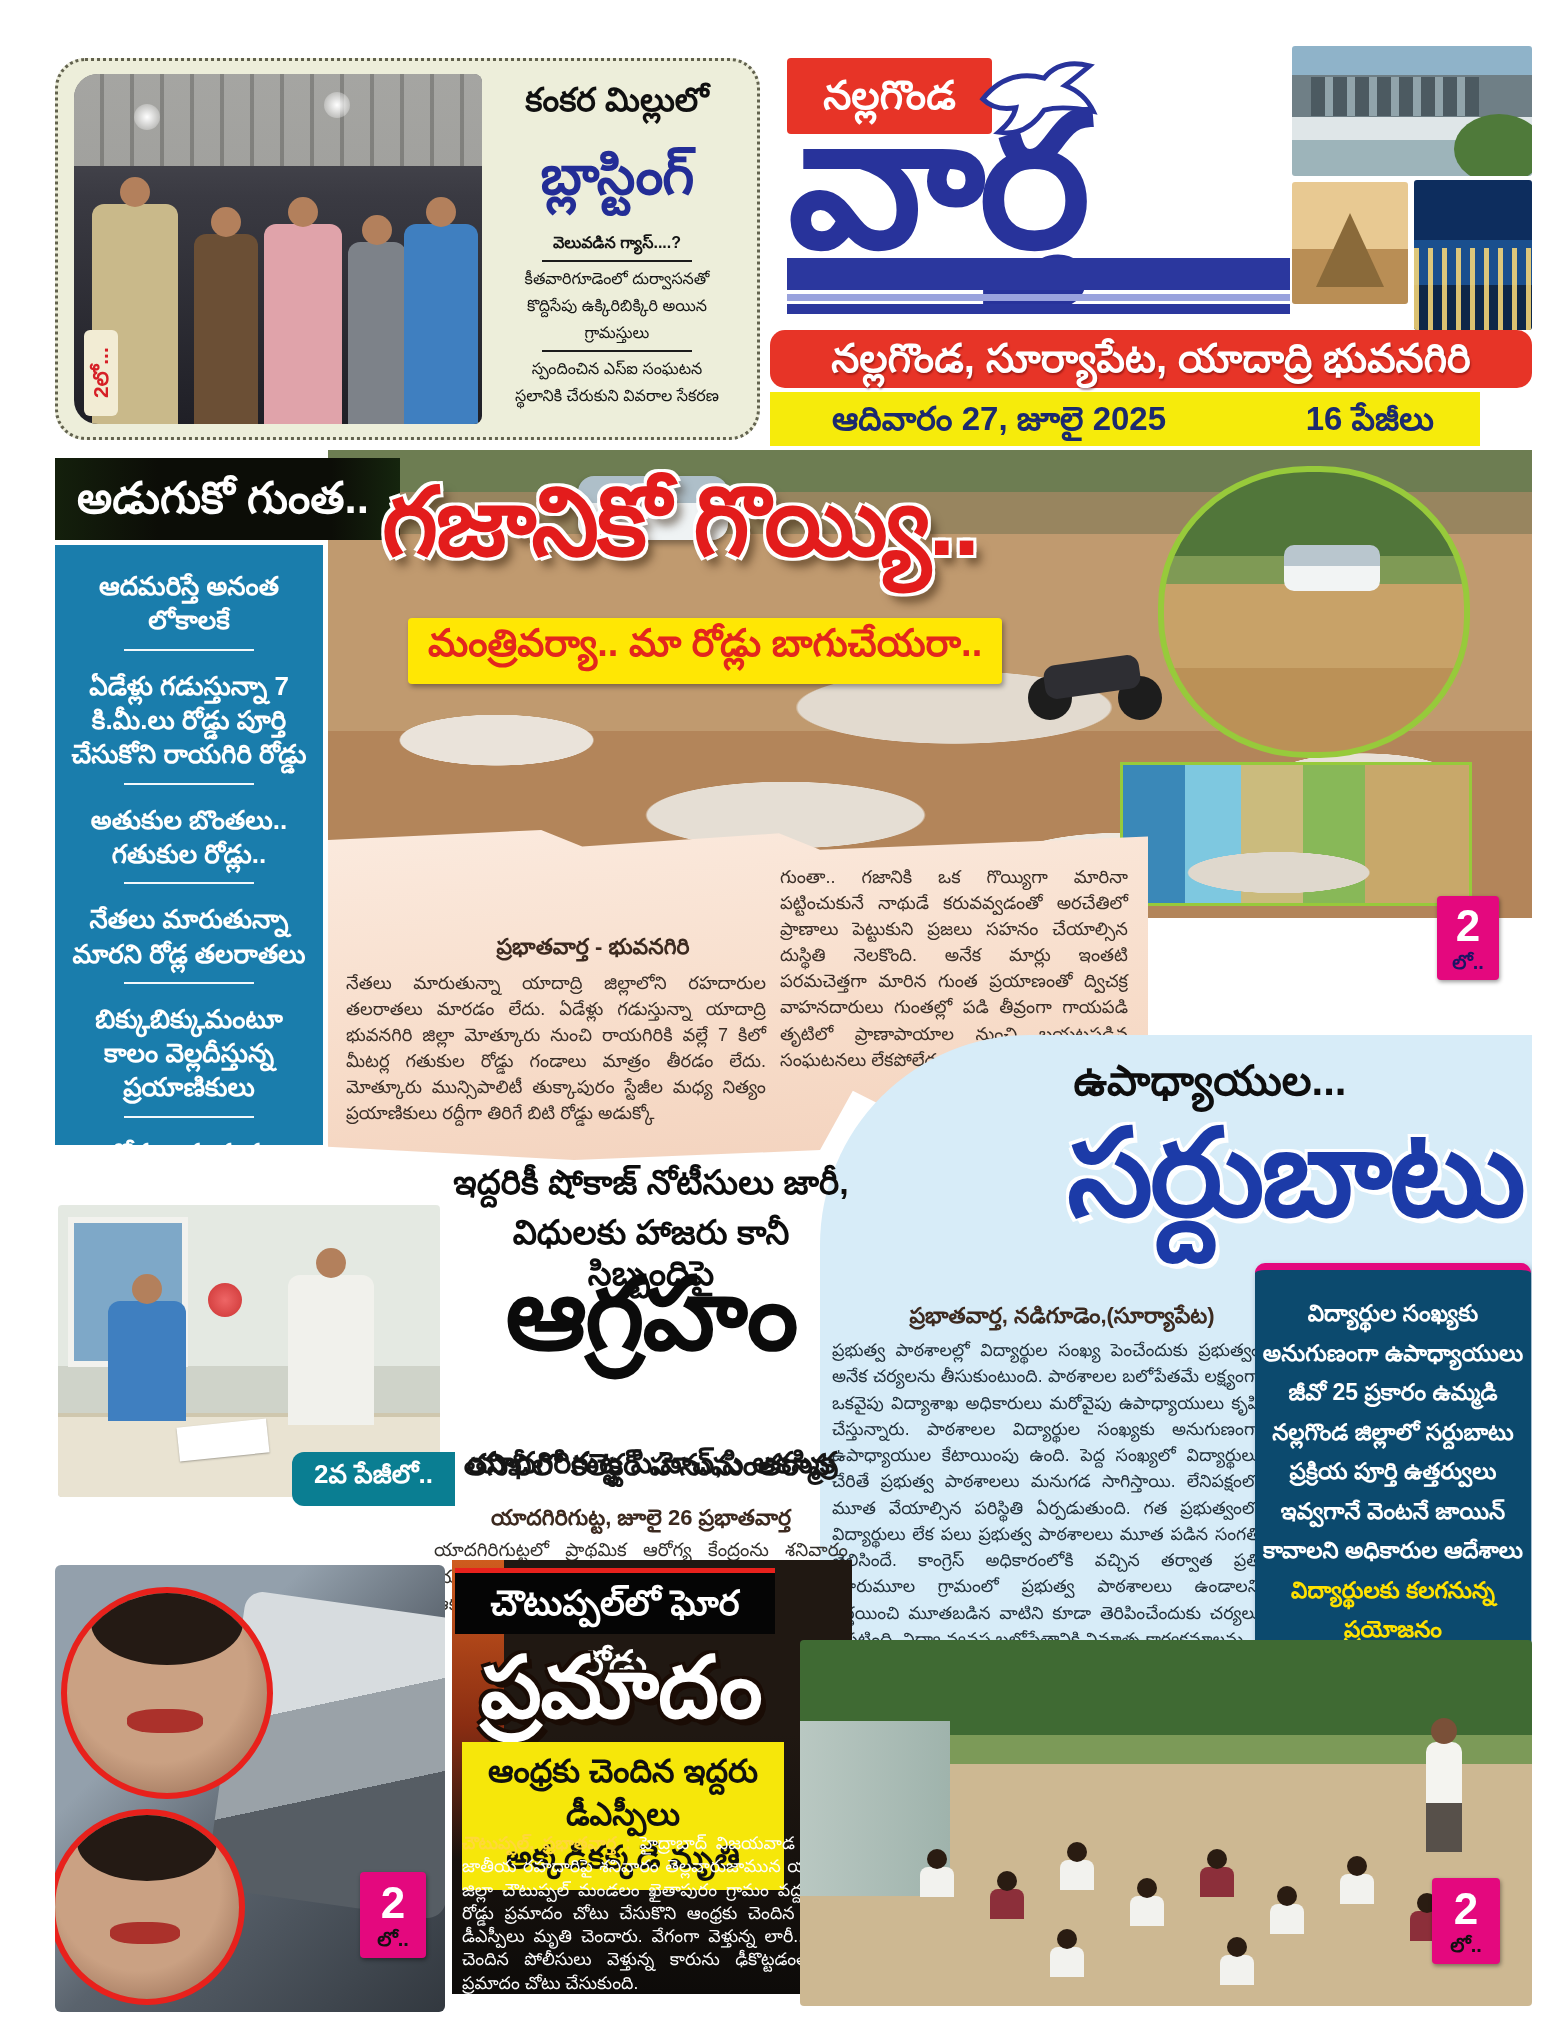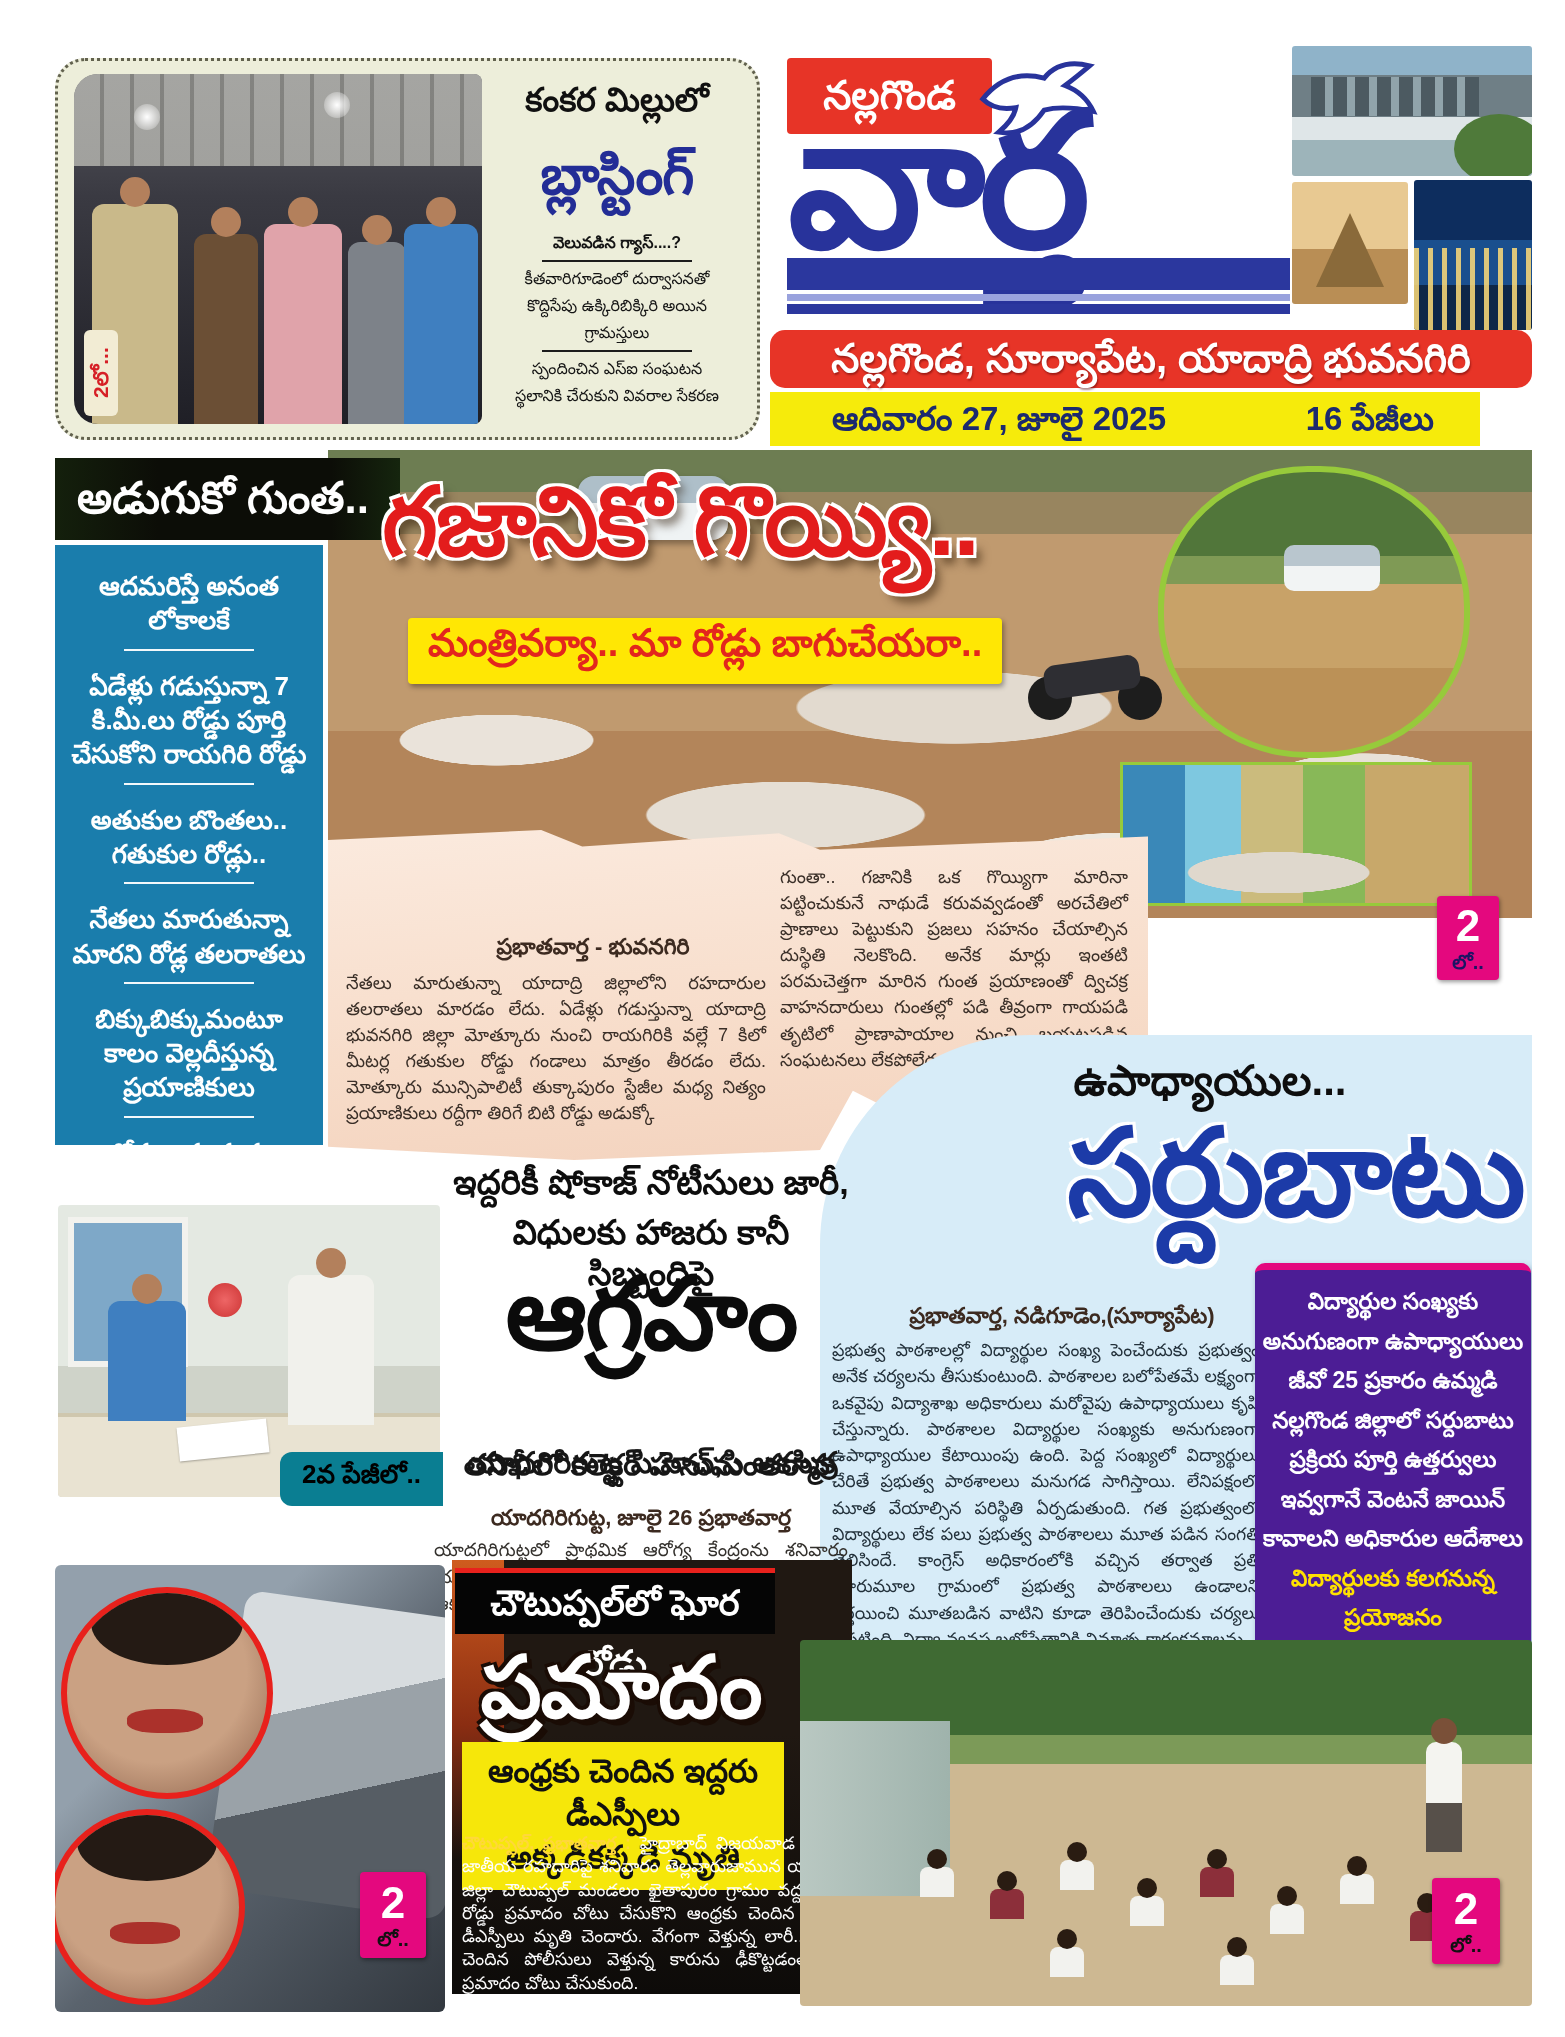--- a/index.html
+++ b/index.html
@@ -95,32 +95,32 @@
   .paper .c1{position:absolute;left:18px;top:140px;width:420px;}
   .paper .c2{position:absolute;left:452px;top:34px;width:348px;}
 
   
   .blue-region{left:820px;top:1035px;width:712px;height:625px;background:#d7ecf8;border-top-left-radius:210px;overflow:hidden;}
   .t-kicker{position:absolute;left:180px;top:22px;width:420px;text-align:center;font-size:42px;font-weight:800;color:#0e0e0e;}
   .t-head{position:absolute;left:240px;top:68px;width:470px;text-align:center;font-size:122px;font-weight:800;color:#1c3ba8;letter-spacing:-3px;
       text-shadow:-3px -3px 0 #fff,3px -3px 0 #fff,-3px 3px 0 #fff,4px 5px 0 #fff;}
   .t-date{position:absolute;left:62px;top:268px;width:360px;}
   .t-body{position:absolute;left:12px;top:302px;width:428px;height:312px;overflow:hidden;font-size:17.5px;line-height:1.5;color:#22303a;text-align:justify;}
-  .hi-box{position:absolute;left:435px;top:228px;width:276px;height:400px;background:#4c1d95;border-top:7px solid #e4087e;border-radius:10px;
-      text-align:center;padding-top:12px;box-shadow:2px 3px 6px rgba(0,40,80,.35);}
+  .hi-box{position:absolute;left:435px;top:228px;width:276px;height:400px;background:#0c4a6e;border-top:7px solid #e4087e;border-radius:10px;
+      text-align:center;padding-top:24px;box-shadow:2px 3px 6px rgba(0,40,80,.35);}
   .hi-line{color:#fff;font-size:23px;font-weight:bold;line-height:1.72;}
   .hi-accent{color:#ffe100;font-size:23px;font-weight:bold;line-height:1.72;}
 
   
   .clinic{left:58px;top:1205px;width:382px;height:292px;border-radius:4px;overflow:hidden;background:linear-gradient(180deg,#e4e9e2 0 55%,#cfd3c9 55%);}
   .clinic .win{position:absolute;left:10px;top:12px;width:120px;height:150px;background:#7ea8c8;border:6px solid #f2f2ee;}
   .clinic .desk{position:absolute;left:0;bottom:0;width:100%;height:84px;background:#e9e3d2;border-top:4px solid #cfc7ae;}
   .clinic .paper1{position:absolute;left:120px;bottom:40px;width:90px;height:34px;background:#fff;transform:rotate(-6deg);box-shadow:0 1px 2px rgba(0,0,0,.3);}
   .clinic .flower{position:absolute;left:150px;top:78px;width:34px;height:34px;border-radius:50%;background:radial-gradient(#e66,#c33);}
-  .teal-ref{left:280px;top:1452px;padding:7px 22px 10px;background:#0a7e92;color:#000000;font-size:26px;font-weight:bold;border-radius:12px 0 0 12px;}
+  .teal-ref{left:292px;top:1452px;padding:7px 22px 10px;background:#0a7e92;color:#ffffff;font-size:26px;font-weight:bold;border-radius:12px 0 0 12px;}
   .ag-k{left:452px;width:398px;text-align:center;font-size:34px;font-weight:800;color:#0d0d0d;line-height:1.2;}
   .ag-head{left:452px;top:1256px;width:398px;text-align:center;font-size:102px;font-weight:800;color:#0b0b0b;letter-spacing:-2px;}
   .ag-s{left:452px;width:398px;text-align:center;font-size:30px;font-weight:bold;color:#161616;}
   .ag-date{left:432px;top:1505px;width:418px;}
   .ag-body{left:434px;top:1537px;width:414px;font-size:18.5px;line-height:1.45;color:#33302c;text-align:justify;}
 
   
   .crash{left:55px;top:1565px;width:390px;height:447px;border-radius:6px;overflow:hidden;
       background:linear-gradient(135deg,#93a0ac 0 30%,#5a636d 55%,#32383f);}
   .wreck{position:absolute;right:-20px;top:40px;width:240px;height:300px;background:linear-gradient(160deg,#d7dcdf 0 35%,#9aa2a8 35% 60%,#565d64 60%);

